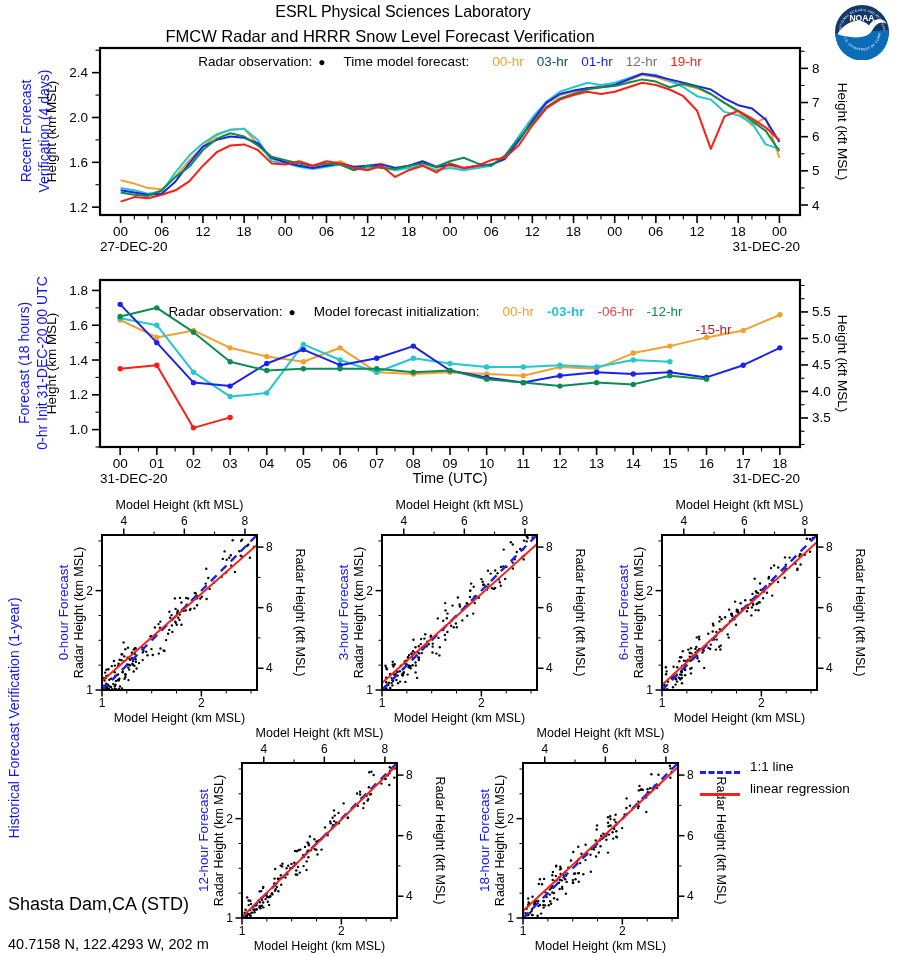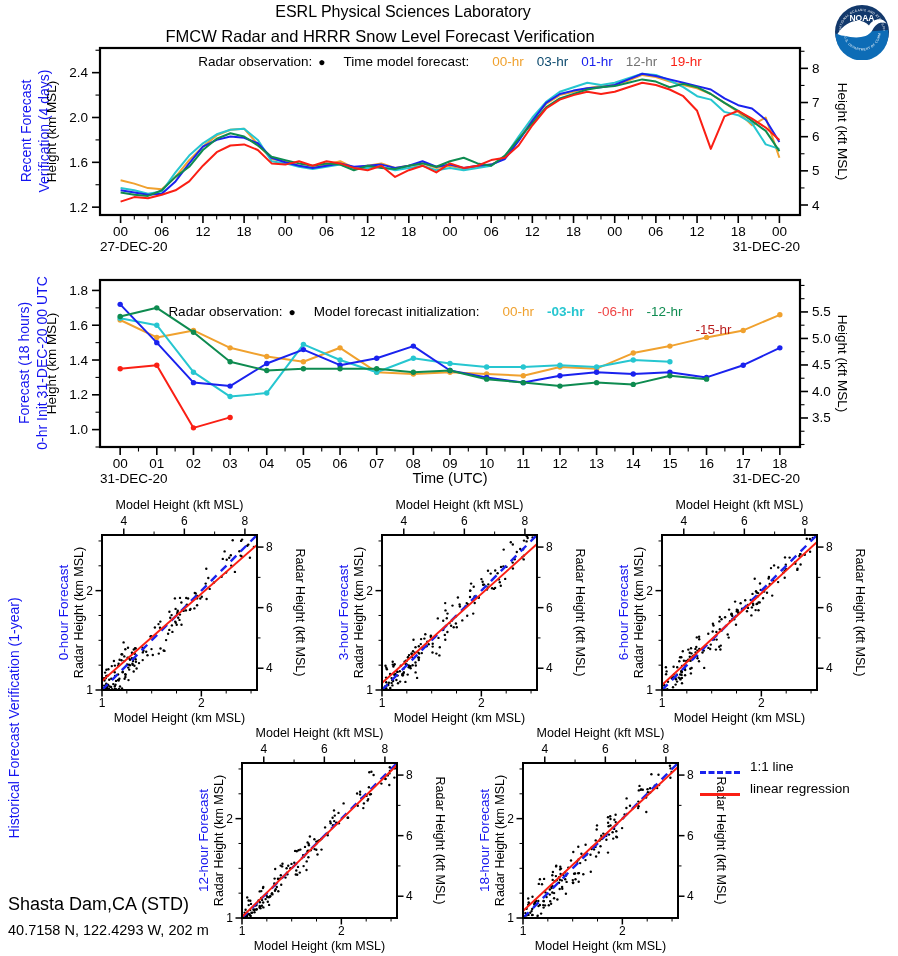--- a/index.html
+++ b/index.html
@@ -16,21 +16,21 @@
   .plot-legend .obs-dot{margin:0 18px 0 6px;font-size:12px;}
   .plot-legend .model-lab{margin-right:10px;}
   .plot-legend .li{margin-left:13px;}
   .bottom-legend{position:absolute;font-size:13.5px;}
   .bl-row{display:flex;align-items:flex-end;height:22px;}
   .bl-sample{display:inline-block;width:40px;margin-right:10px;}
   .bl-dashed{border-top:3px dashed #1a22ee;}
   .bl-solid{border-top:3px solid #fa1f14;}
   .station{position:absolute;left:8px;top:894px;}
   .station .name{font-size:18px;}
-  .station .coords{font-size:14.5px;margin-top:7px;}
+  .station .coords{font-size:14.5px;margin-top:21px;}
   .logo{position:absolute;left:834px;top:4px;}
 </style>
 </head>
 <body>
 
 <div class="page">
 
   <div class="title">ESRL Physical Sciences Laboratory</div>
   <div class="subtitle">FMCW Radar and HRRR Snow Level Forecast Verification</div>
 

